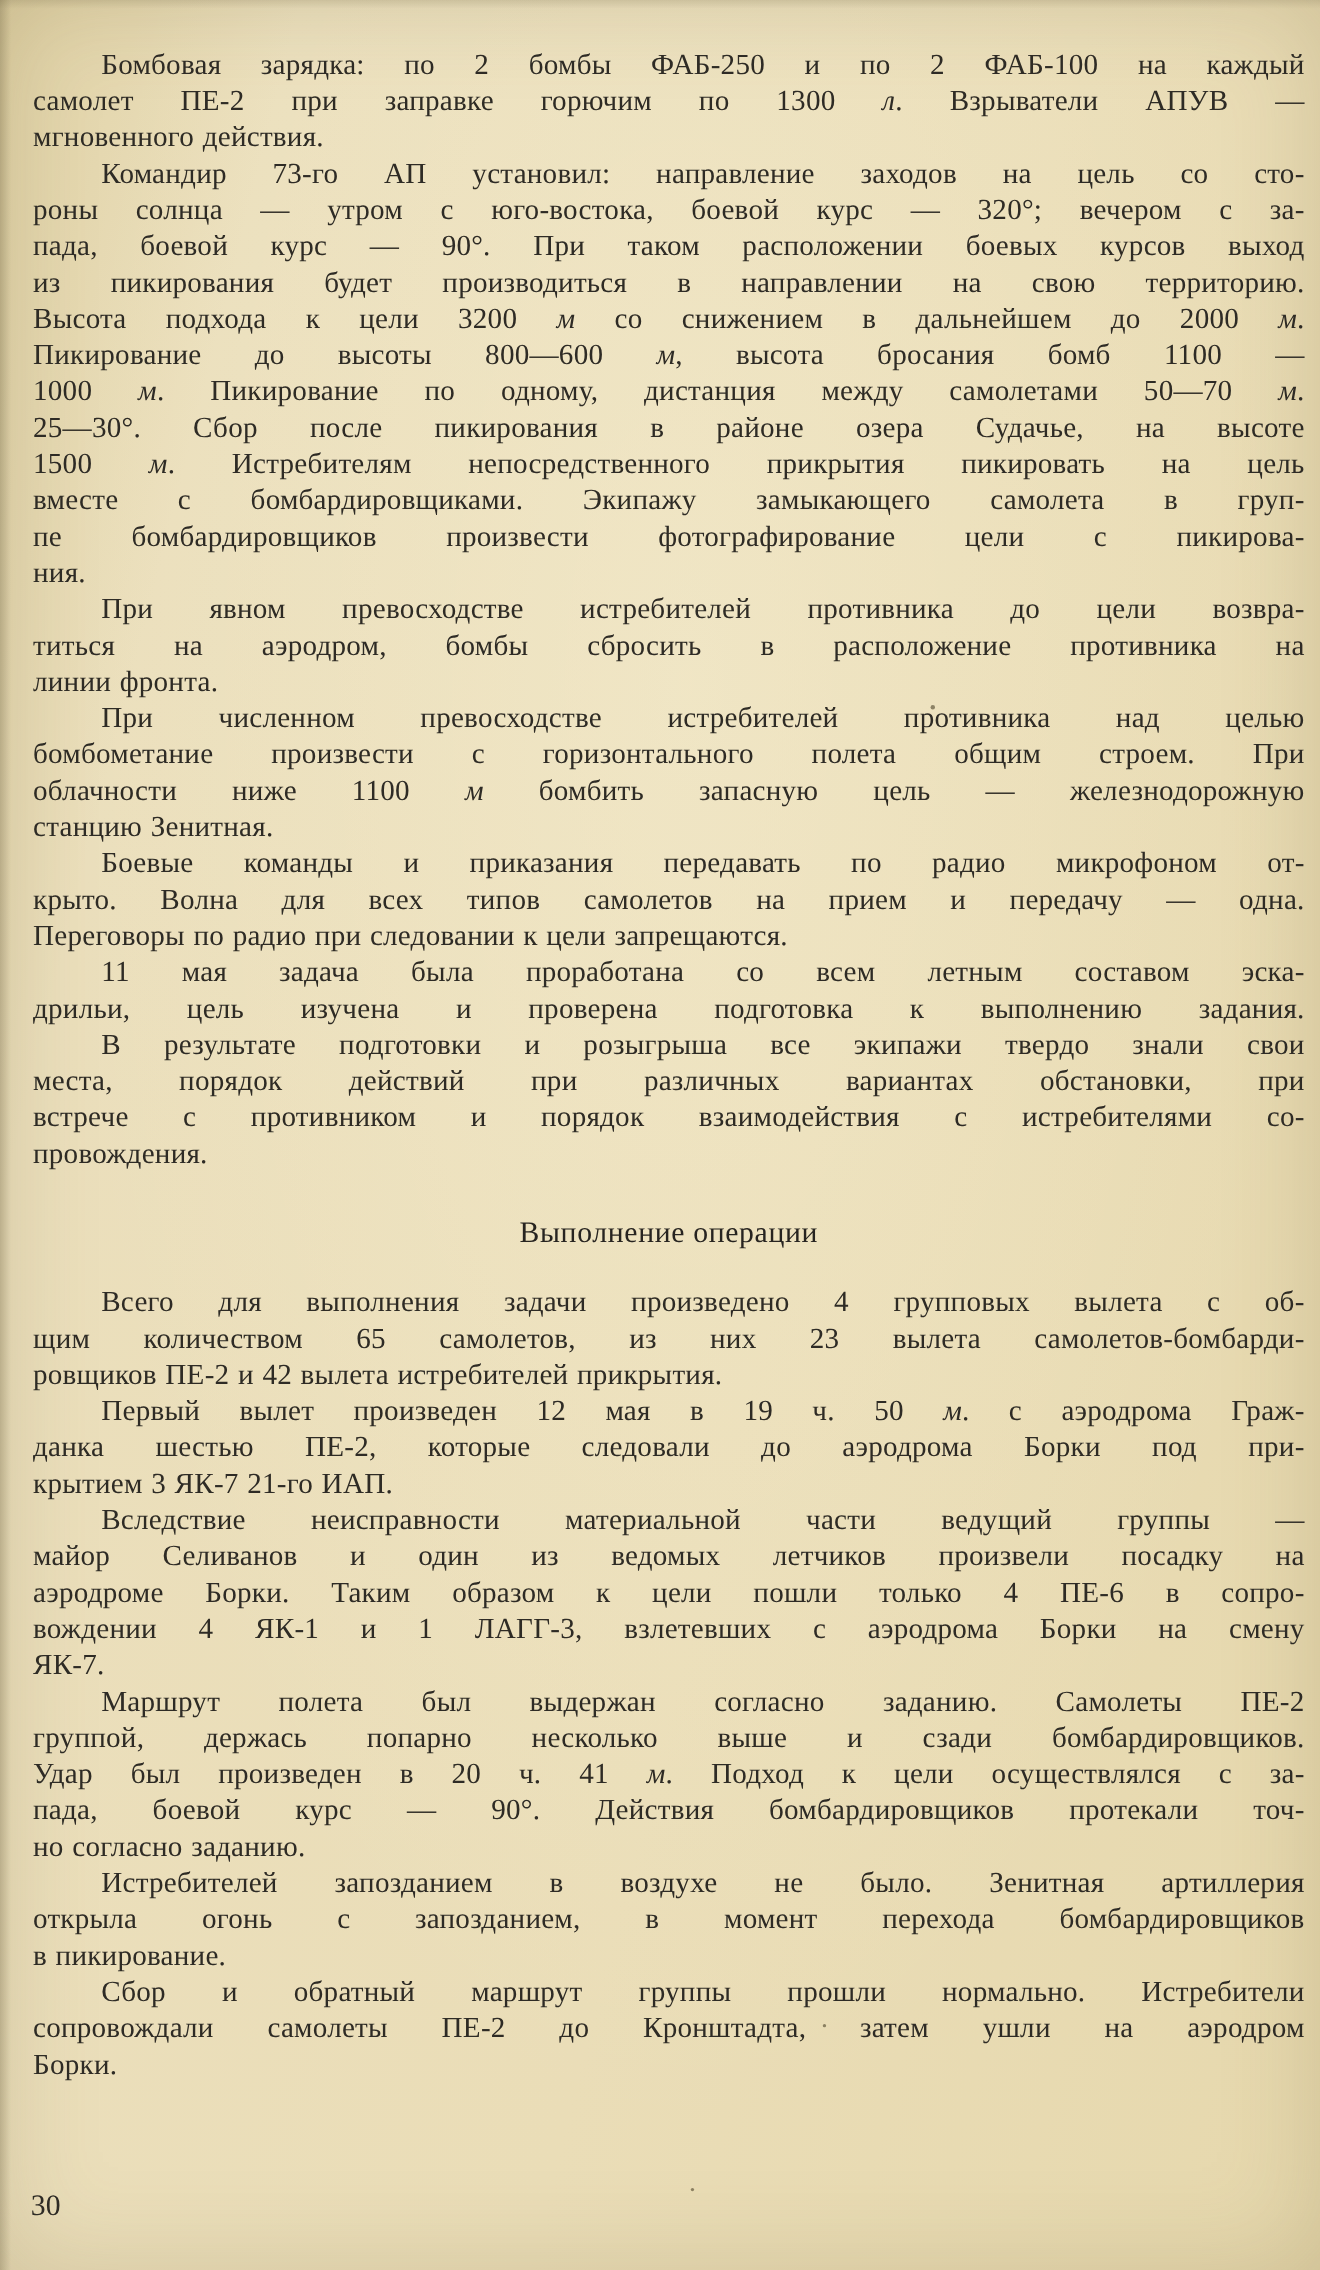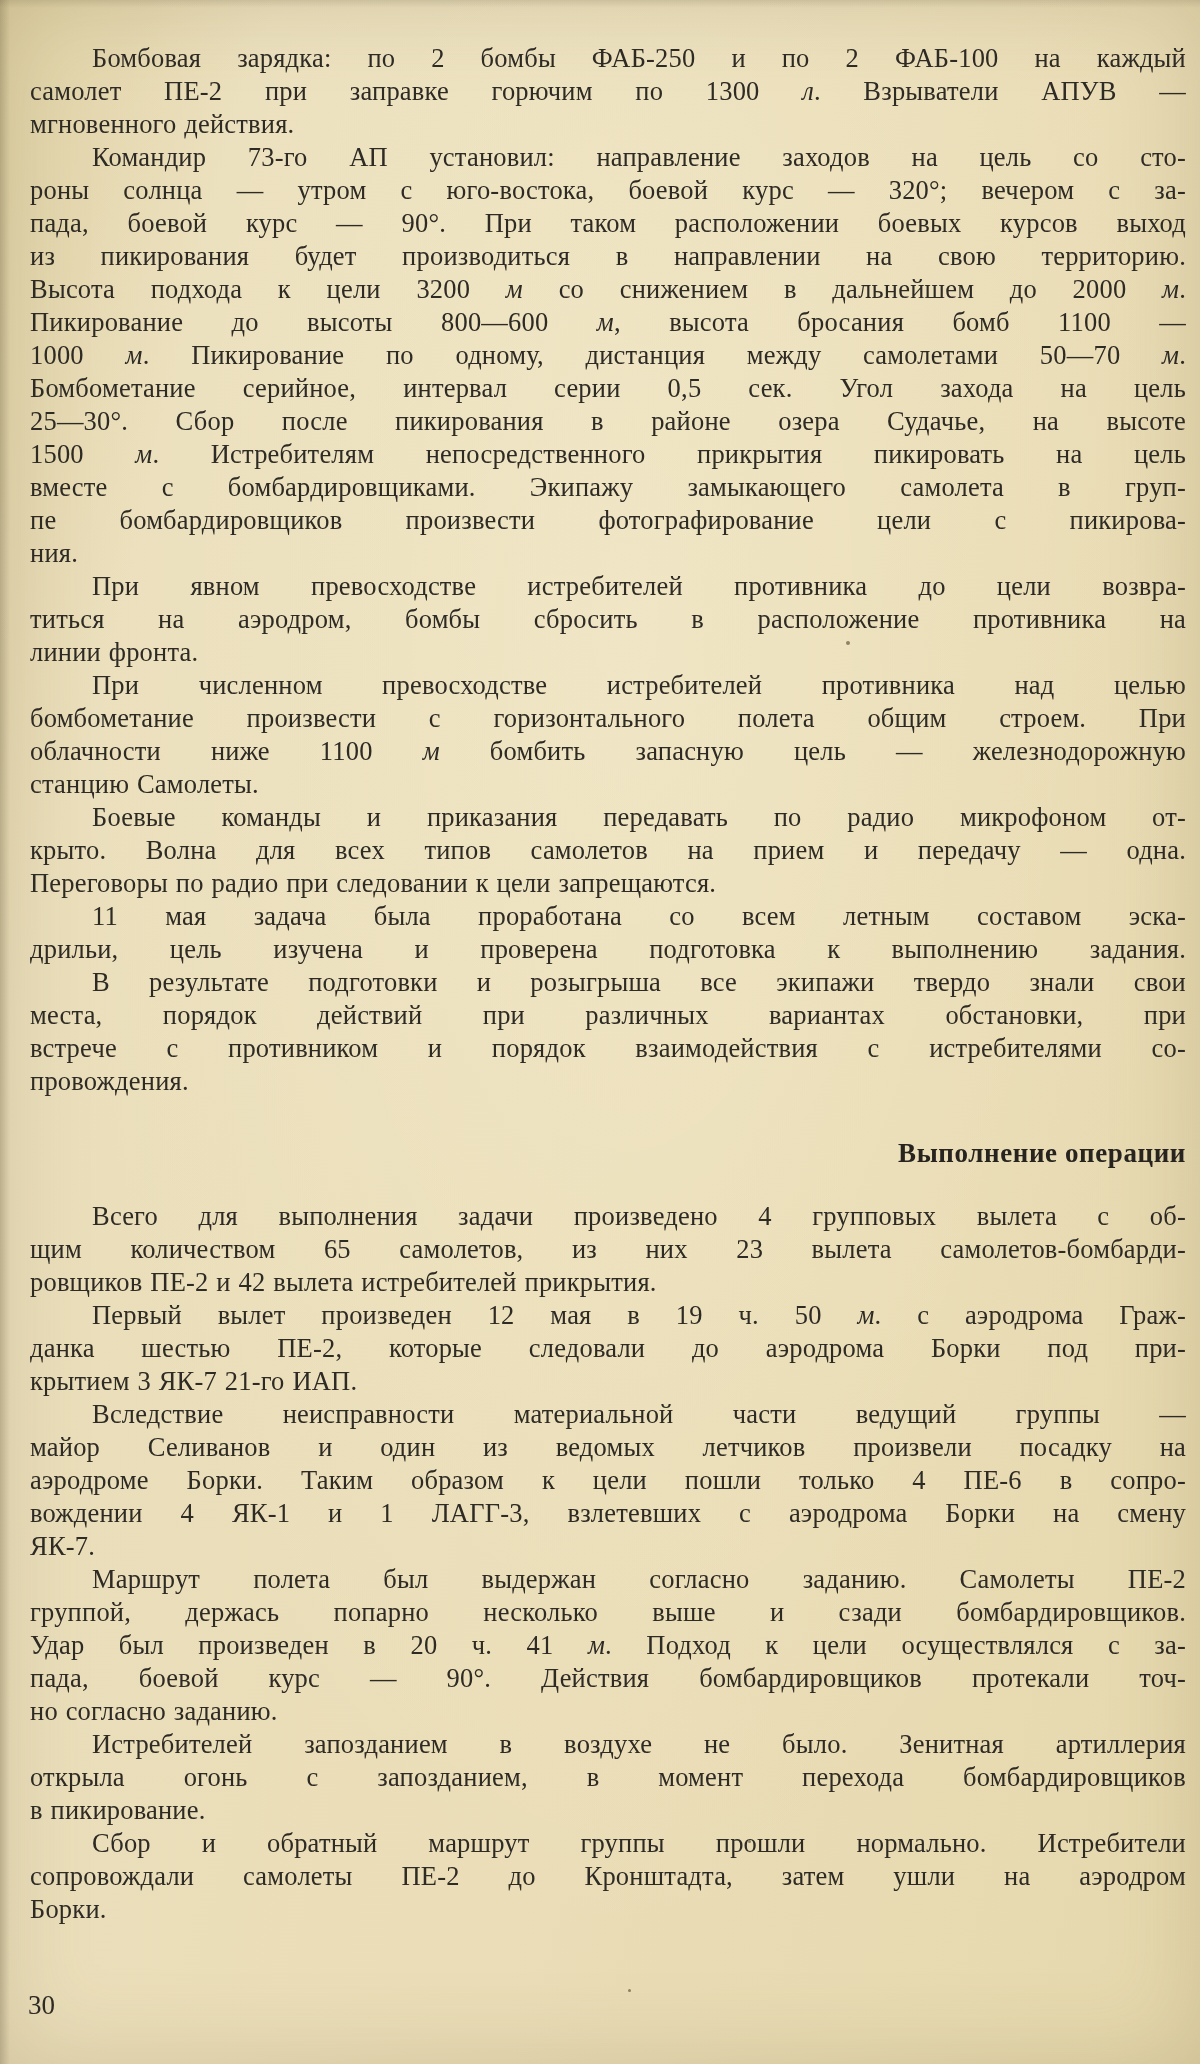--- a/index.html
+++ b/index.html
@@ -49,22 +49,22 @@
     letter-spacing: 0.2px;
     text-align: justify;
     text-align-last: justify;
     word-spacing: 1px;
   }
   .line.first { text-indent: 62px; }
   .line.last { text-align-last: left; }
   .heading {
     font-size: 27px;
     line-height: 34px;
-    font-weight: bold;
-    text-align: right;
+    font-weight: normal;
+    text-align: center;
     letter-spacing: 0.6px;
     margin: 38px 0 30px 0;
     color: #272420;
   }
   .page-number {
     position: absolute;
     left: 28px;
     top: 1989px;
     font-size: 27px;
     line-height: 33px;
@@ -87,37 +87,36 @@
         <div class="line last">мгновенного действия.</div>
       </div>
       <div class="paragraph">
         <div class="line first">Командир 73-го АП установил: направление заходов на цель со сто-</div>
         <div class="line">роны солнца — утром с юго-востока, боевой курс — 320°; вечером с за-</div>
         <div class="line">пада, боевой курс — 90°. При таком расположении боевых курсов выход</div>
         <div class="line">из пикирования будет производиться в направлении на свою территорию.</div>
         <div class="line">Высота подхода к цели 3200 <i>м</i> со снижением в дальнейшем до 2000 <i>м</i>.</div>
         <div class="line">Пикирование до высоты 800—600 <i>м</i>, высота бросания бомб 1100 —</div>
         <div class="line">1000 <i>м</i>. Пикирование по одному, дистанция между самолетами 50—70 <i>м</i>.</div>
-        <div class="line">Бомбометание серийное, интервал серии 0,5 сек. Угол захода на цель</div>
         <div class="line">25—30°. Сбор после пикирования в районе озера Судачье,  на высоте</div>
         <div class="line">1500 <i>м</i>. Истребителям непосредственного прикрытия пикировать на цель</div>
         <div class="line">вместе с бомбардировщиками.  Экипажу замыкающего самолета в груп-</div>
         <div class="line">пе бомбардировщиков произвести фотографирование цели с пикирова-</div>
         <div class="line last">ния.</div>
       </div>
       <div class="paragraph">
         <div class="line first">При явном превосходстве истребителей противника до цели возвра-</div>
         <div class="line">титься на аэродром,  бомбы сбросить в расположение  противника на</div>
         <div class="line last">линии фронта.</div>
       </div>
       <div class="paragraph">
         <div class="line first">При численном превосходстве истребителей противника над целью</div>
         <div class="line">бомбометание произвести с горизонтального полета общим строем. При</div>
         <div class="line">облачности ниже 1100 <i>м</i> бомбить запасную цель — железнодорожную</div>
-        <div class="line last">станцию Самолеты.</div>
+        <div class="line last">станцию Зенитная.</div>
       </div>
       <div class="paragraph">
         <div class="line first">Боевые команды и приказания передавать по радио микрофоном от-</div>
         <div class="line">крыто. Волна для всех типов самолетов на прием и передачу — одна.</div>
         <div class="line last">Переговоры по радио при следовании к цели запрещаются.</div>
       </div>
       <div class="paragraph">
         <div class="line first">11 мая задача была проработана со всем летным составом эска-</div>
         <div class="line">дрильи, цель изучена и проверена подготовка к выполнению задания.</div>
       </div>

